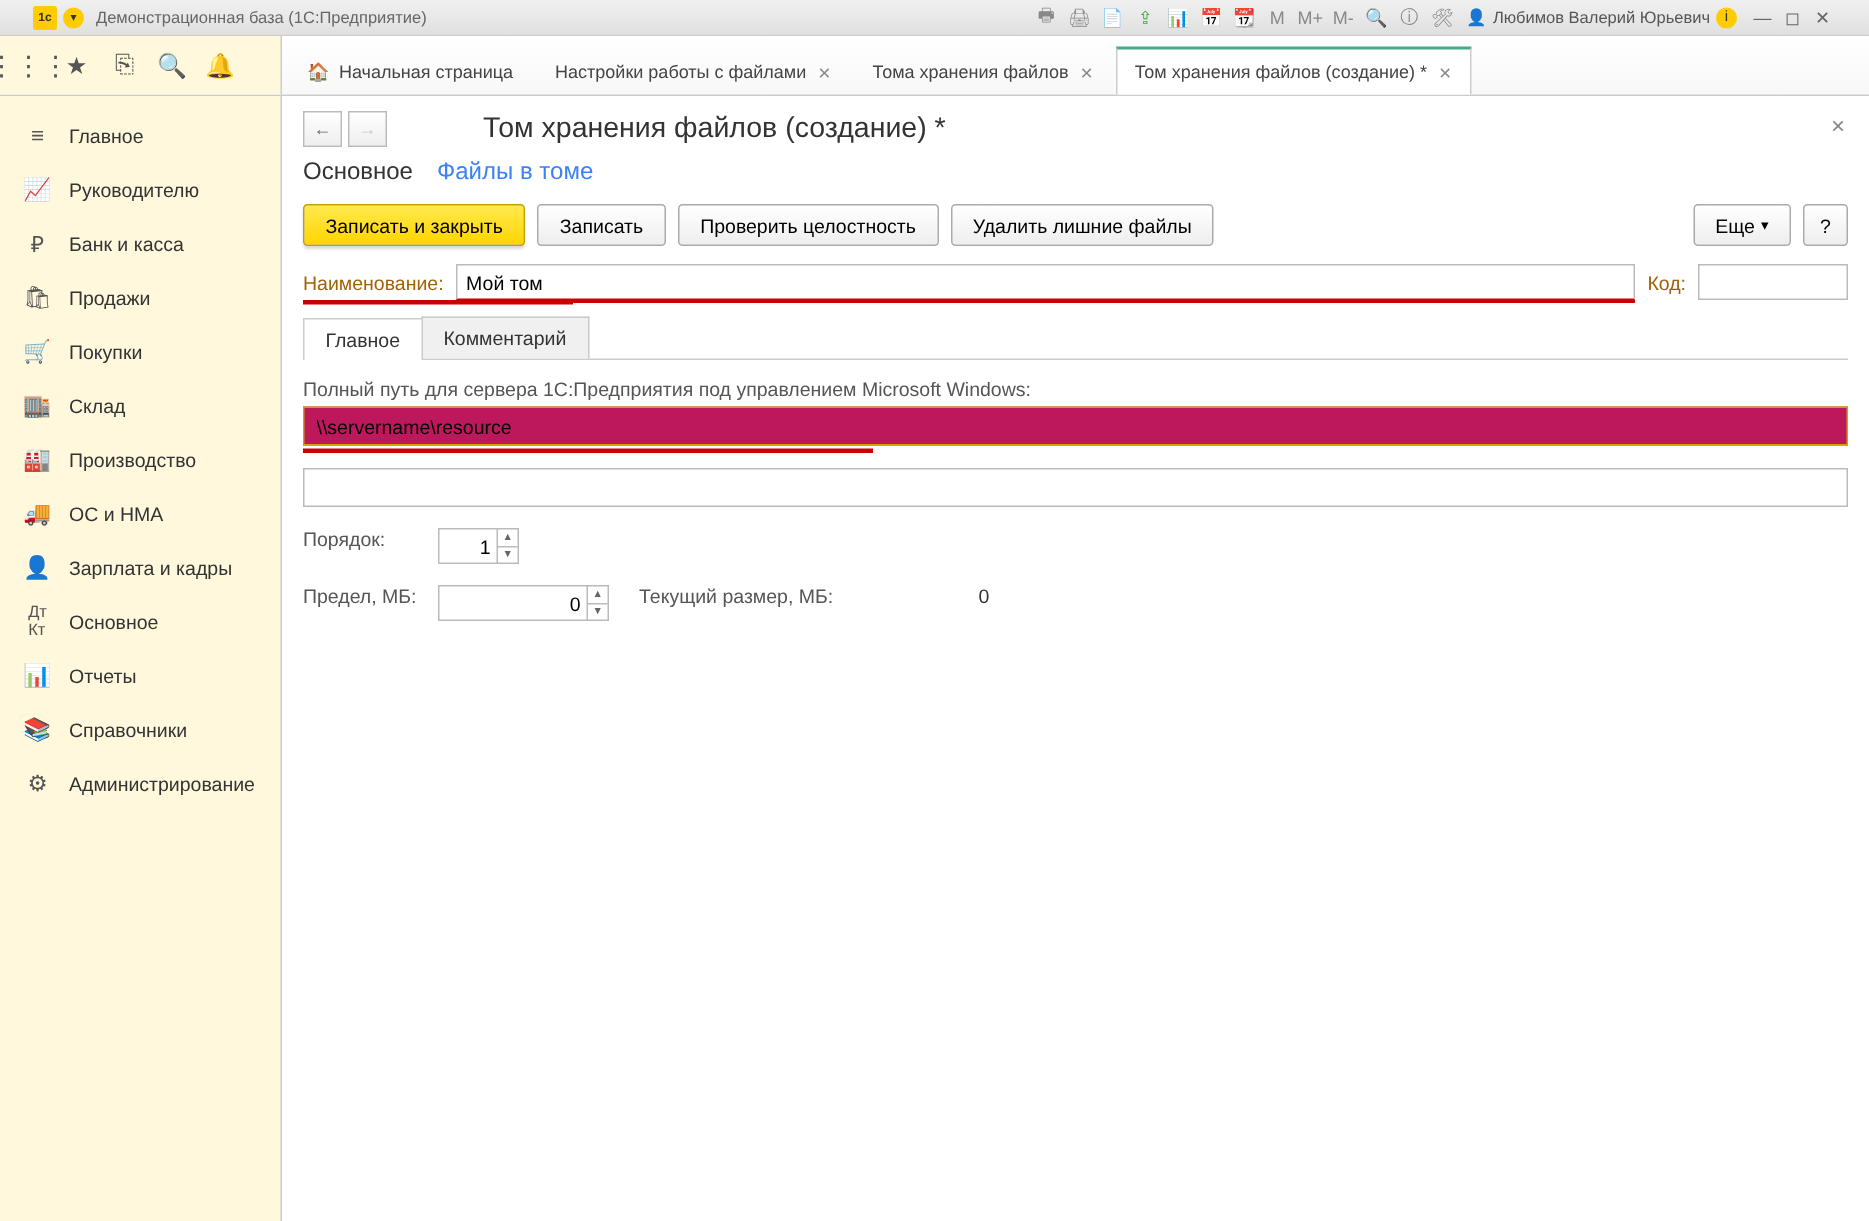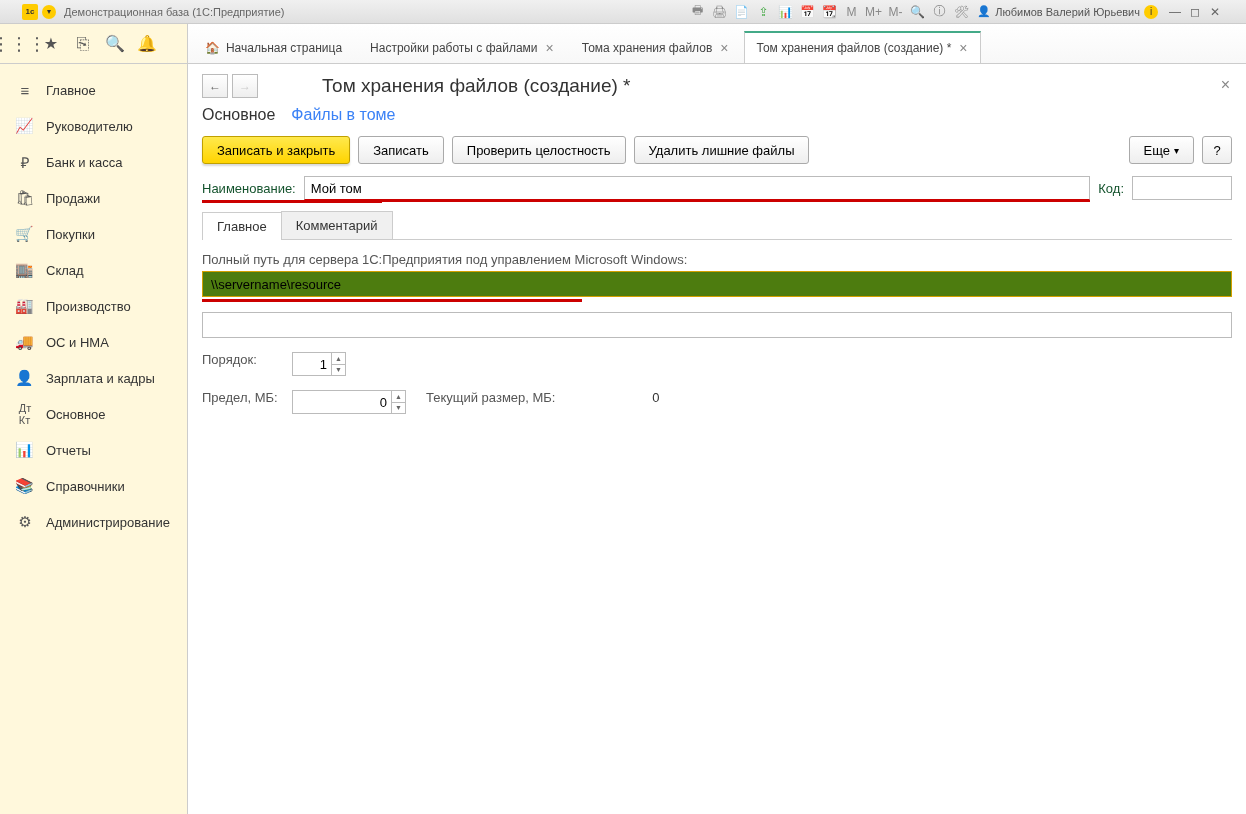--- a/index.html
+++ b/index.html
@@ -40,31 +40,31 @@
 .subtab{cursor:pointer;color:#333}
 .subtab.link{color:#3b82f6;}
 
 .btnrow{display:flex;gap:8px;margin-bottom:12px;align-items:center}
 .btn{height:28px;padding:0 14px;border:1px solid #aaa;background:linear-gradient(#fff,#eee);cursor:pointer;font-size:13px;border-radius:3px;display:flex;align-items:center}
 .btn.primary{background:linear-gradient(#ffe94d,#ffd400);border-color:#c0a000;font-weight:normal;box-shadow:0 2px 2px rgba(0,0,0,0.15)}
 .btn.more{margin-left:auto}
 .btn.help{width:30px;justify-content:center;padding:0}
 
 .formrow{display:flex;align-items:center;gap:8px;margin-bottom:10px;font-size:13px}
-.formrow label{color:#14532d}
+.formrow label{color:#a16207}
 .txtinput{height:24px;border:1px solid #bbb;padding:0 6px;font-size:13px}
 .name-input{flex:1}
 .code-input{width:100px}
 
 .inner-tabs{display:flex;border-bottom:1px solid #ccc;margin-bottom:12px}
 .inner-tab{padding:6px 14px;border:1px solid #ccc;border-bottom:none;background:#f0f0f0;cursor:pointer;font-size:13px;margin-right:-1px}
 .inner-tab.active{background:#fff;position:relative;top:1px}
 
 .fieldlbl{font-size:13px;color:#555;margin-bottom:4px}
-.wide-input{width:100%;height:26px;border:1px solid #d4a000;background:#4d7c0f;padding:0 8px;font-size:13px;margin-bottom:2px}
+.wide-input{width:100%;height:26px;border:1px solid #d4a000;background:#be185d;padding:0 8px;font-size:13px;margin-bottom:2px}
 .red-underline{height:3px;background:#cc0000;width:380px;margin-bottom:10px}
 .wide-input2{width:100%;height:26px;border:1px solid #bbb;padding:0 8px;font-size:13px;margin-bottom:14px}
 
 .numrow{display:flex;align-items:flex-start;gap:10px;margin-bottom:14px;font-size:13px}
 .numrow label{color:#555;width:80px}
 .numfield{display:flex;align-items:center}
 .numinput{width:40px;height:24px;border:1px solid #bbb;text-align:right;padding:0 4px;font-size:13px}
 .numinput.wide{width:100px}
 .spinner{width:14px;height:24px;border:1px solid #bbb;border-left:none;display:flex;flex-direction:column}
 .spin{flex:1;display:flex;align-items:center;justify-content:center;font-size:7px;cursor:pointer;color:#666}

